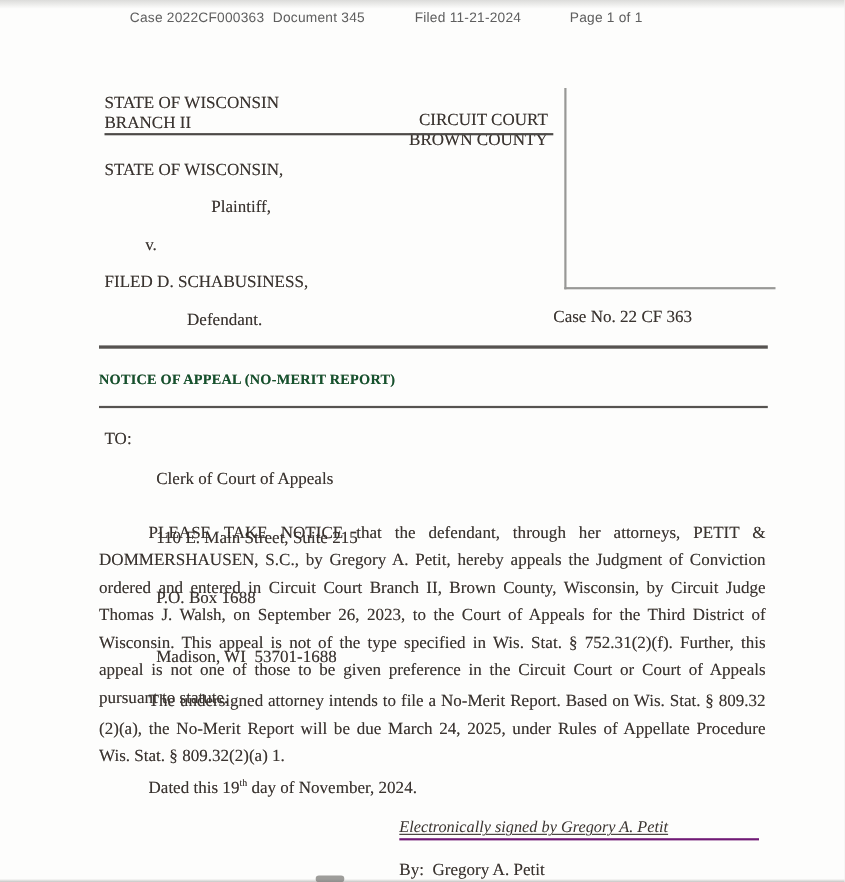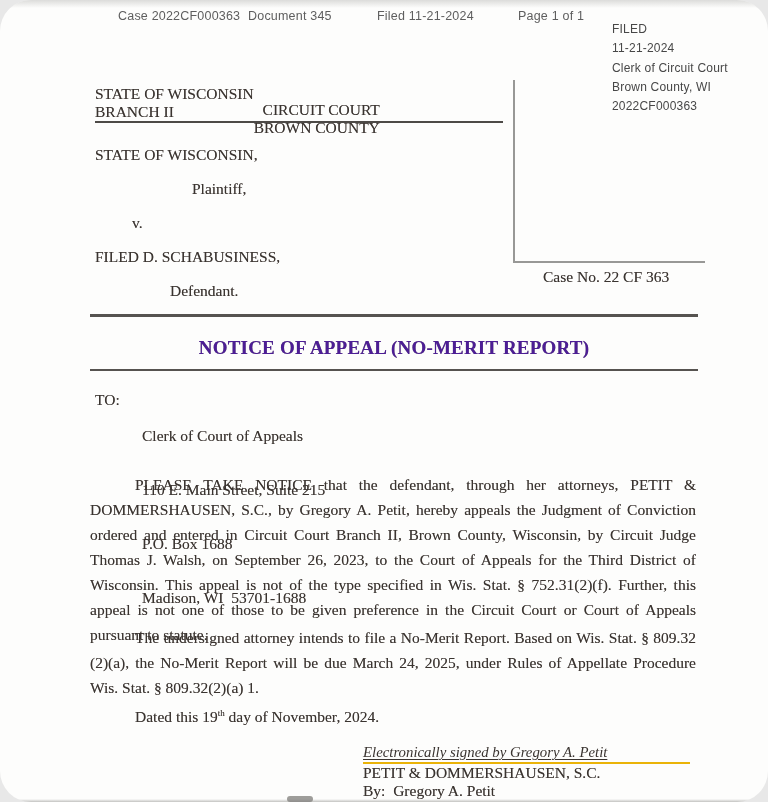--- a/index.html
+++ b/index.html
@@ -4,21 +4,20 @@
 <style>
   html,body{margin:0;padding:0;background:#e8e8e8;}
   .page{
     position:relative;
     width:768px;height:802px;
     margin:0 auto;
     background:#fdfdfc;
     overflow:hidden;
     font-family:"Liberation Serif", serif;
     color:#37322f;
-    border-radius:31px;
   }
   .abs{position:absolute;}
   .sans{font-family:"Liberation Sans", sans-serif;}
   .serif-text{
     font-size:15.5px;
     color:#3a3430;
     text-shadow:0 0 .4px rgba(60,50,45,.5);
     white-space:pre-wrap;
   }
   
@@ -29,66 +28,59 @@
   .bottom-smudge{left:287px;top:796px;width:26px;height:6px;
     background:#7e7c7a;border-radius:3px;opacity:.75;}
   
   .efile{top:9px;font-size:12.5px;color:#5e5e5e;letter-spacing:.2px;}
   
   .filed-stamp{left:612px;top:20px;font-size:12px;line-height:19.3px;color:#474747;letter-spacing:.2px;}
   
   .bracket-v{left:513px;top:80px;width:2px;height:183px;background:#989896;}
   .bracket-h{left:513px;top:261px;width:192px;height:2px;background:#989896;}
   
-  .caption-row{left:95px;top:85px;width:403px;display:flex;}
+  .caption-row{left:95px;top:85px;width:403px;display:flex;justify-content:space-between;}
   .caption-col{font-size:15.5px;line-height:18px;color:#3a3430;text-shadow:0 0 .4px rgba(60,50,45,.5);}
   .caption-col.right{text-align:right;margin-top:16px;}
   .rule-caption{left:95px;top:121px;width:408px;height:2px;background:#4d4a47;}
   .rule-wide-1{left:90px;top:314px;width:608px;height:2.5px;background:#565350;}
   .rule-wide-2{left:90px;top:369px;width:608px;height:2px;background:#565350;}
-  .doc-title{left:90px;top:337px;width:608px;text-align:center;
-    font-size:19px;font-weight:bold;color:#4c1d95;letter-spacing:.2px;
+  .doc-title{left:90px;top:337px;width:608px;
+    font-size:13px;font-weight:bold;color:#14532d;letter-spacing:.2px;
     text-shadow:0 0 .4px rgba(50,40,35,.55);}
   .to-label{left:95px;top:391px;text-align:right;}
   .to-address{left:142px;top:391px;line-height:17.8px;}
   .to-address div{white-space:pre-wrap;}
   .body-par{left:90px;width:606px;text-align:justify;text-indent:45px;
     font-size:15.5px;line-height:25px;color:#3a3430;
     text-shadow:0 0 .4px rgba(60,50,45,.5);}
   .p1{top:472px;}
   .p2{top:625px;}
   .dated{left:135px;top:708px;}
   .dated sup{font-size:9px;vertical-align:super;line-height:0;}
   .sig-esign{left:363px;top:744px;width:327px;
     font-style:italic;font-size:14.8px;color:#3a3430;
-    border-bottom:2px solid #eab308;padding-bottom:1px;
+    border-bottom:2px solid #701a75;padding-bottom:1px;
     text-decoration:underline;text-underline-offset:2px;text-decoration-thickness:1px;}
   .sig-firm{left:363px;top:764px;}
   .sig-by{left:363px;top:782px;}
   .lh18{line-height:18px;}
 </style>
 </head>
 <body>
 
 <div class="page">
 
   <div class="abs top-edge"></div>
 
   <div class="abs sans efile" style="left:118px;">Case 2022CF000363</div>
   <div class="abs sans efile" style="left:248px;">Document 345</div>
   <div class="abs sans efile" style="left:377px;">Filed 11-21-2024</div>
   <div class="abs sans efile" style="left:518px;">Page 1 of 1</div>
 
-  <div class="abs sans filed-stamp">
-    <div>FILED</div>
-    <div>11-21-2024</div>
-    <div>Clerk of Circuit Court</div>
-    <div>Brown County, WI</div>
-    <div>2022CF000363</div>
-  </div>
 
   <div class="abs bracket-v"></div>
   <div class="abs bracket-h"></div>
 
   <div class="abs caption-row">
     <div class="caption-col">
       <div>STATE OF WISCONSIN</div>
       <div>BRANCH II</div>
     </div>
     <div class="caption-col right">
@@ -96,39 +88,38 @@
       <div>BROWN COUNTY</div>
     </div>
   </div>
   <div class="abs rule-caption"></div>
 
   <div class="abs serif-text" style="left:95px;top:146px;">STATE OF WISCONSIN,</div>
   <div class="abs serif-text" style="left:170px;top:180px;margin-left:22px;">Plaintiff,</div>
   <div class="abs serif-text" style="left:132px;top:214px;">v.</div>
   <div class="abs serif-text" style="left:95px;top:248px;">FILED D. SCHABUSINESS,</div>
   <div class="abs serif-text" style="left:170px;top:282px;">Defendant.</div>
-  <div class="abs serif-text" style="left:503px;top:268px;margin-left:40px;">Case No. 22 CF 363</div>
+  <div class="abs serif-text" style="left:503px;top:280px;">Case No. 22 CF 363</div>
 
   <div class="abs rule-wide-1"></div>
   <div class="abs doc-title">NOTICE OF APPEAL (NO-MERIT REPORT)</div>
   <div class="abs rule-wide-2"></div>
 
   <div class="abs serif-text to-label">TO:</div>
   <div class="abs serif-text to-address lh18">
     <div>Clerk of Court of Appeals</div>
     <div>110 E. Main Street, Suite 215</div>
     <div>P.O. Box 1688</div>
     <div>Madison, WI  53701-1688</div>
   </div>
 
   <div class="abs body-par p1">PLEASE TAKE NOTICE that the defendant, through her attorneys, PETIT &amp; DOMMERSHAUSEN, S.C., by Gregory A. Petit, hereby appeals the Judgment of Conviction ordered and entered in Circuit Court Branch II, Brown County, Wisconsin, by Circuit Judge Thomas J. Walsh, on September 26, 2023, to the Court of Appeals for the Third District of Wisconsin. This appeal is not of the type specified in Wis. Stat. § 752.31(2)(f). Further, this appeal is not one of those to be given preference in the Circuit Court or Court of Appeals pursuant to statute.</div>
   <div class="abs body-par p2">The undersigned attorney intends to file a No-Merit Report. Based on Wis. Stat. § 809.32 (2)(a), the No-Merit Report will be due March 24, 2025, under Rules of Appellate Procedure Wis. Stat. § 809.32(2)(a) 1.</div>
 
   <div class="abs serif-text dated"><span>Dated this 19</span><sup>th</sup><span> day of November, 2024.</span></div>
 
   <div class="abs sig-esign">Electronically signed by Gregory A. Petit</div>
-  <div class="abs serif-text sig-firm">PETIT &amp; DOMMERSHAUSEN, S.C.</div>
   <div class="abs serif-text sig-by">By:  Gregory A. Petit</div>
 
   <div class="abs bottom-edge"></div>
   <div class="abs bottom-smudge"></div>
 
 </div>
 
 </body></html>

